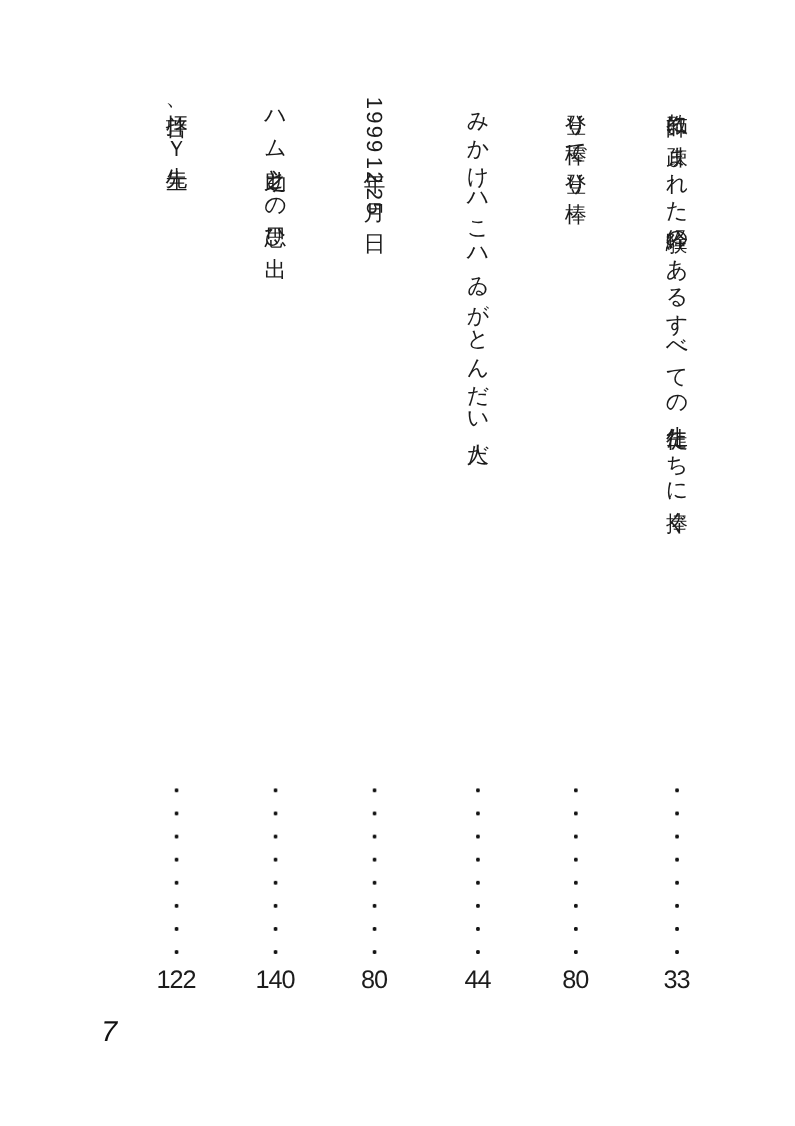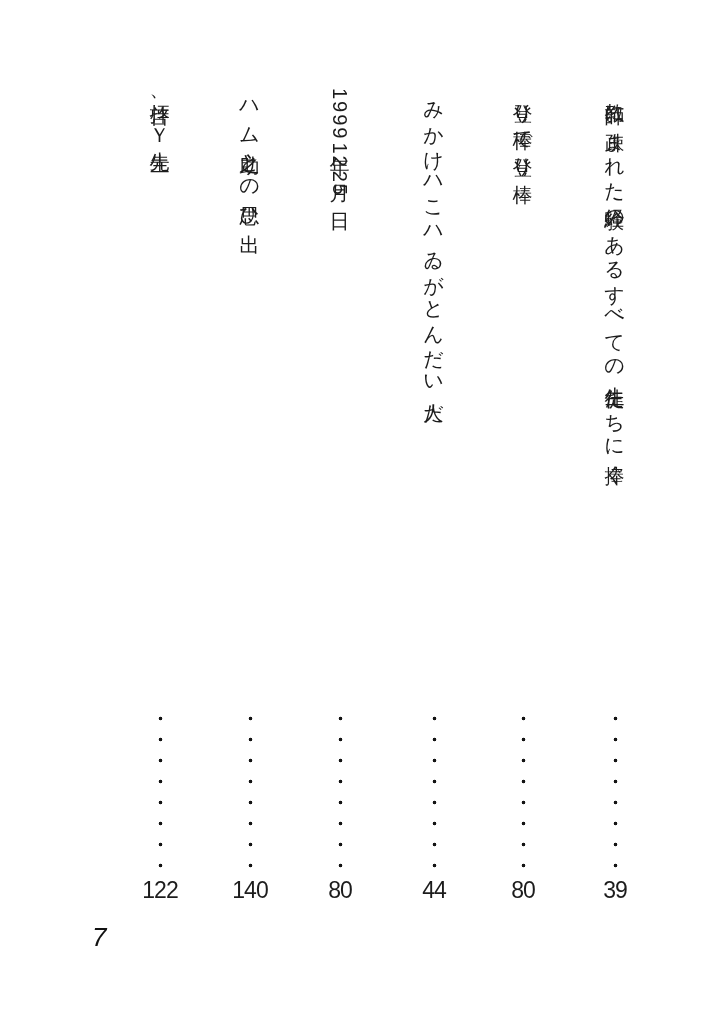--- a/index.html
+++ b/index.html
@@ -80,21 +80,21 @@
   }
 </style>
 </head>
 <body>
 
 <div class="page">
 
   <div class="toc-entry e0">
     <div class="entry-title">教師に疎まれた経験のあるすべての生徒たちに捧ぐ</div>
     <div class="entry-dots"></div>
-    <div class="entry-page">39</div>
+    <div class="entry-page">33</div>
   </div>
 
   <div class="toc-entry e1">
     <div class="entry-title">登り棒で登り棒</div>
     <div class="entry-dots"></div>
     <div class="entry-page">80</div>
   </div>
 
   <div class="toc-entry e2">
     <div class="entry-title">みかけハこハゐがとんだいゝ人だ</div>

